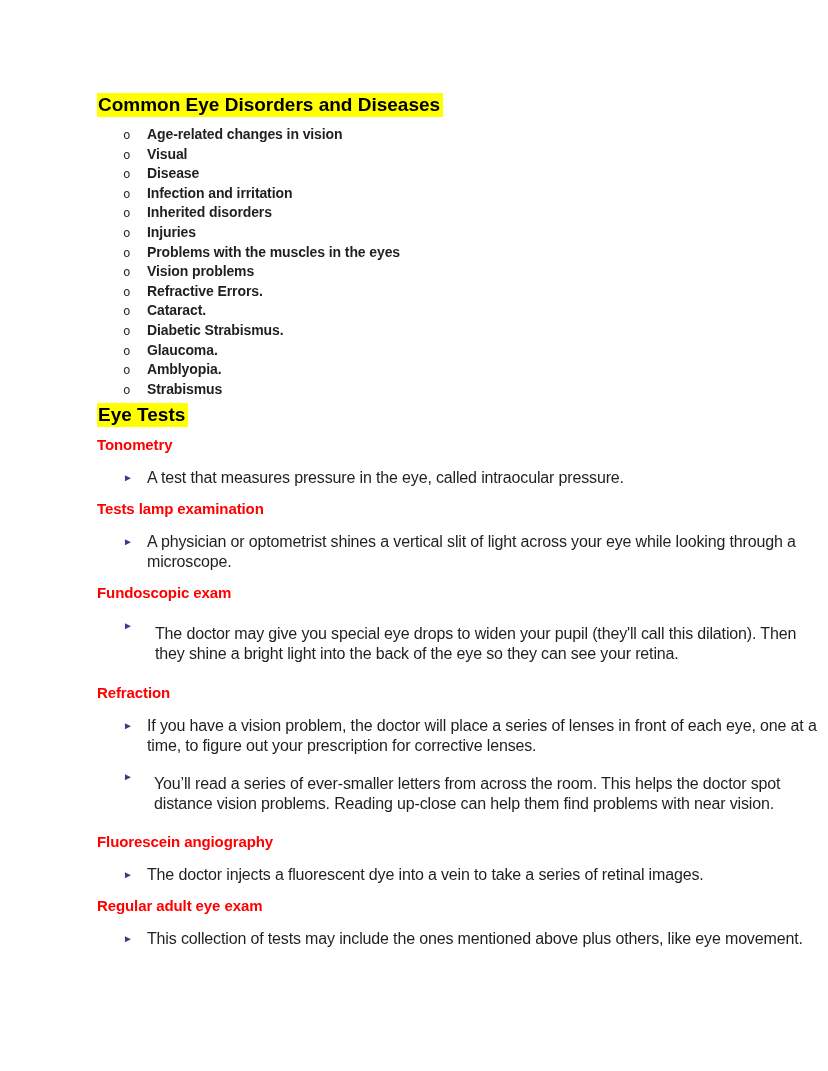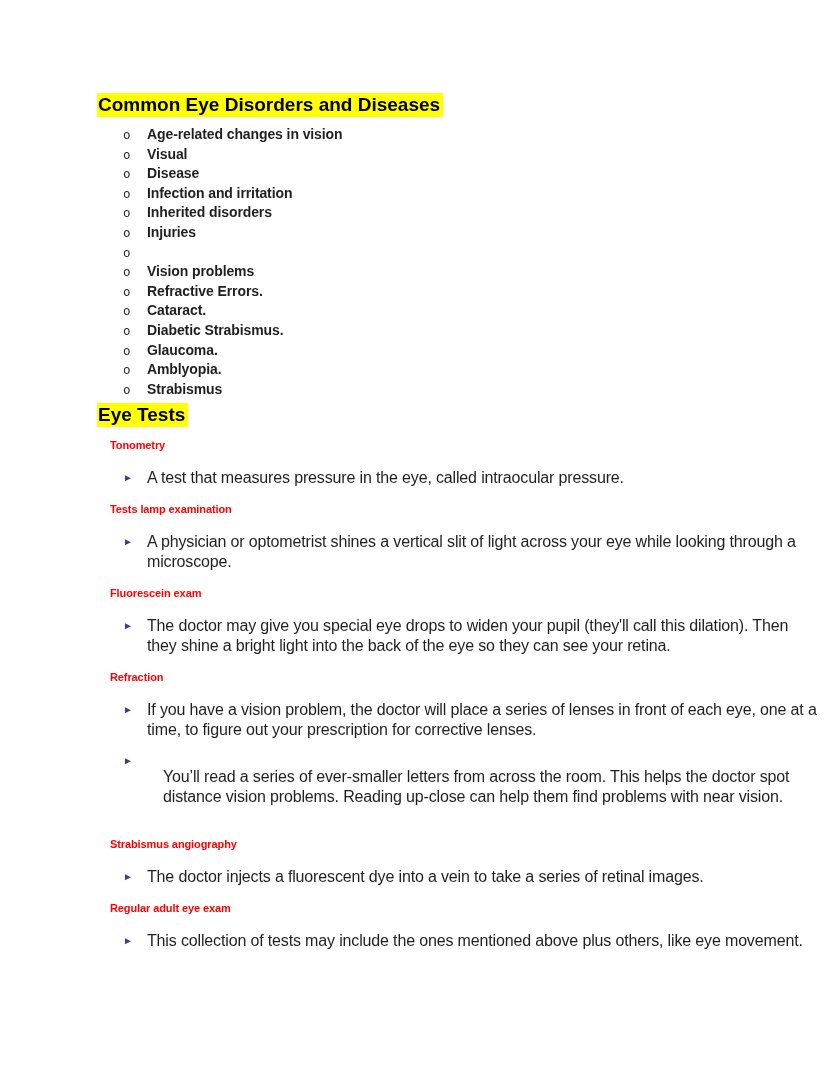--- a/index.html
+++ b/index.html
@@ -49,24 +49,24 @@
     font-family: "DejaVu Sans Mono", monospace;
     font-size: 12.5px;
     color: #2b2b2b;
   }
   .li-text {
     letter-spacing: -0.1px;
     font-weight: bold;
   }
   h2.red-heading {
     color: #ff0000;
-    font-size: 11px;
+    font-size: 15px;
     font-weight: bold;
     line-height: 20px;
-    margin: 0 0 13px 13px;
+    margin: 0 0 13px 0;
     letter-spacing: -0.1px;
   }
   .arrow-row {
     display: flex;
     margin: 0 0 11px 0;
   }
   .arrow-bullet {
     flex: 0 0 24px;
     width: 24px;
     margin-left: 26px;
@@ -115,20 +115,21 @@
     <span class="li-text">Inherited disorders</span>
   </li>
 
   <li>
     <span class="circle-bullet">o</span>
     <span class="li-text">Injuries</span>
   </li>
 
   <li>
     <span class="circle-bullet">o</span>
+    <span class="li-text">Problems with the muscles in the eyes</span>
   </li>
 
   <li>
     <span class="circle-bullet">o</span>
     <span class="li-text">Vision problems</span>
   </li>
 
   <li>
     <span class="circle-bullet">o</span>
     <span class="li-text">Refractive Errors.</span>
@@ -169,41 +170,41 @@
     <p class="arrow-text" style="margin:0">A test that measures pressure in the eye, called intraocular pressure.</p>
   </div>
 
   <h2 class="red-heading">Tests lamp examination</h2>
   <div class="arrow-row">
     <span class="arrow-bullet">►</span>
     <p class="arrow-text" style="margin:0">A physician or optometrist shines a vertical slit of light across your eye while looking through a
 microscope.</p>
   </div>
 
-  <h2 class="red-heading">Fluorescein exam</h2>
-  <div class="arrow-row">
-    <span class="arrow-bullet">►</span>
-    <p class="arrow-text" style="margin:0">The doctor may give you special eye drops to widen your pupil (they'll call this dilation). Then
+  <h2 class="red-heading">Fundoscopic exam</h2>
+  <div class="arrow-row">
+    <span class="arrow-bullet">►</span>
+    <p class="arrow-text" style="margin:8px">The doctor may give you special eye drops to widen your pupil (they'll call this dilation). Then
 they shine a bright light into the back of the eye so they can see your retina.</p>
   </div>
 
   <h2 class="red-heading">Refraction</h2>
   <div class="arrow-row">
     <span class="arrow-bullet">►</span>
     <p class="arrow-text" style="margin:0">If you have a vision problem, the doctor will place a series of lenses in front of each eye, one at a
 time, to figure out your prescription for corrective lenses.</p>
   </div>
 
   <div class="arrow-row">
     <span class="arrow-bullet">►</span>
-    <p class="arrow-text" style="margin:16px">You’ll read a series of ever-smaller letters from across the room. This helps the doctor spot
+    <p class="arrow-text" style="margin:7px">You’ll read a series of ever-smaller letters from across the room. This helps the doctor spot
 distance vision problems. Reading up-close can help them find problems with near vision.</p>
   </div>
 
-  <h2 class="red-heading">Strabismus angiography</h2>
+  <h2 class="red-heading">Fluorescein angiography</h2>
   <div class="arrow-row">
     <span class="arrow-bullet">►</span>
     <p class="arrow-text" style="margin:0">The doctor injects a fluorescent dye into a vein to take a series of retinal images.</p>
   </div>
 
   <h2 class="red-heading">Regular adult eye exam</h2>
   <div class="arrow-row">
     <span class="arrow-bullet">►</span>
     <p class="arrow-text" style="margin:0">This collection of tests may include the ones mentioned above plus others, like eye movement.</p>
   </div>

